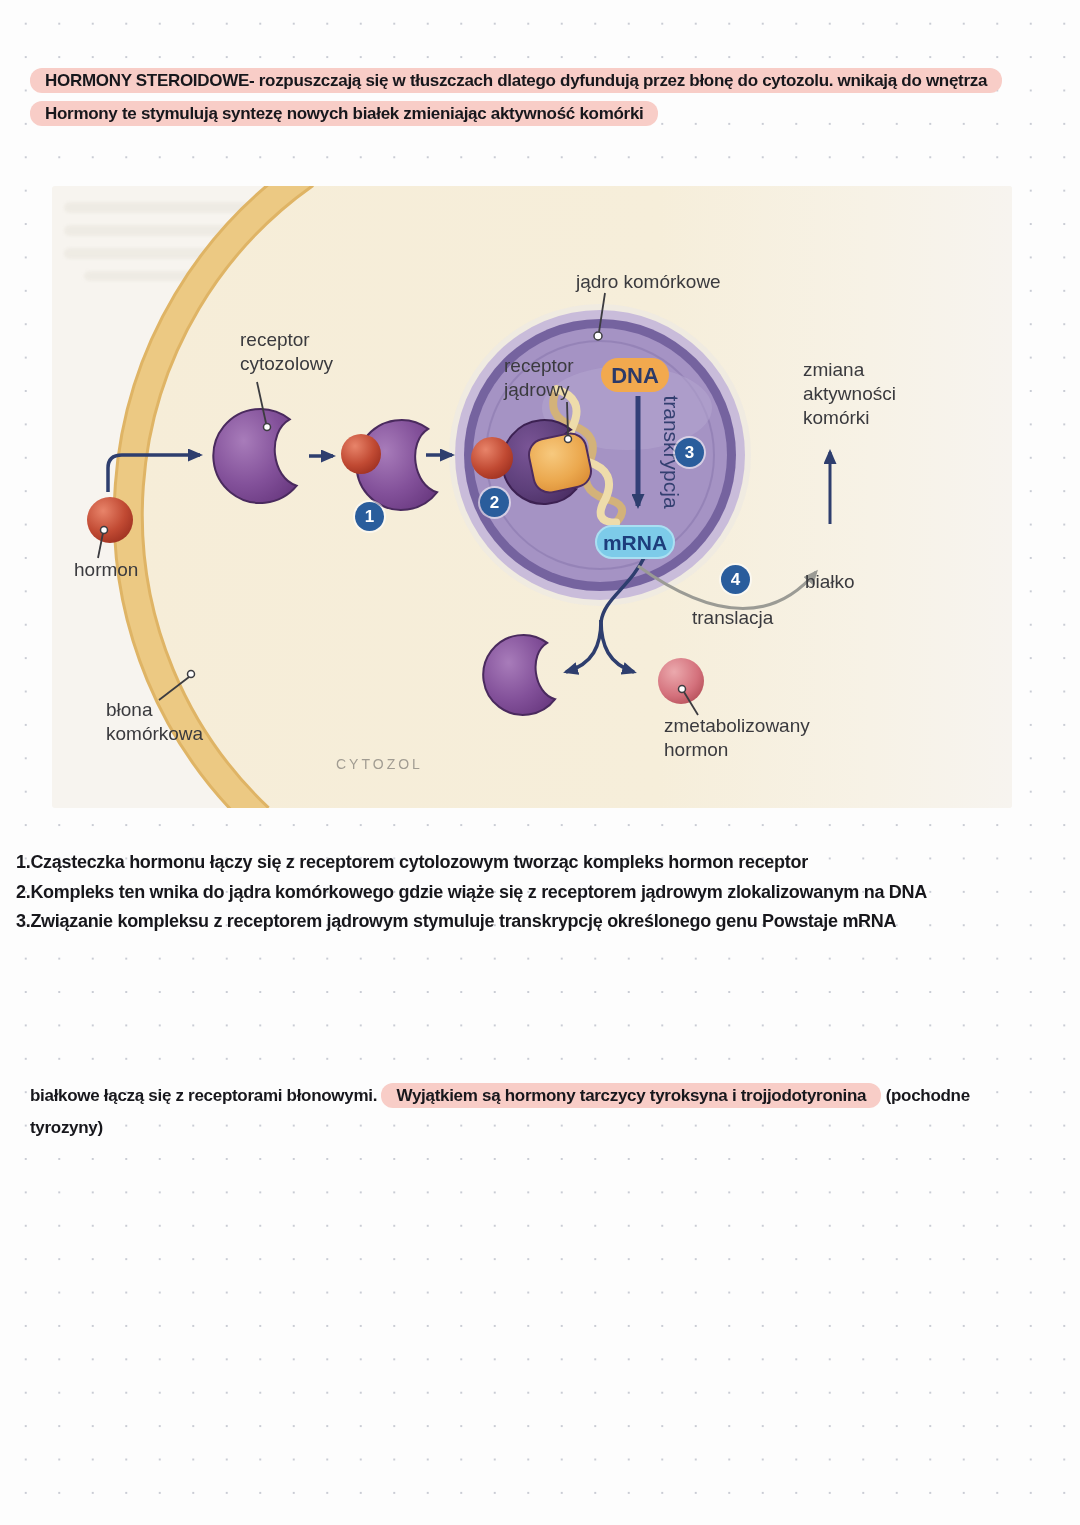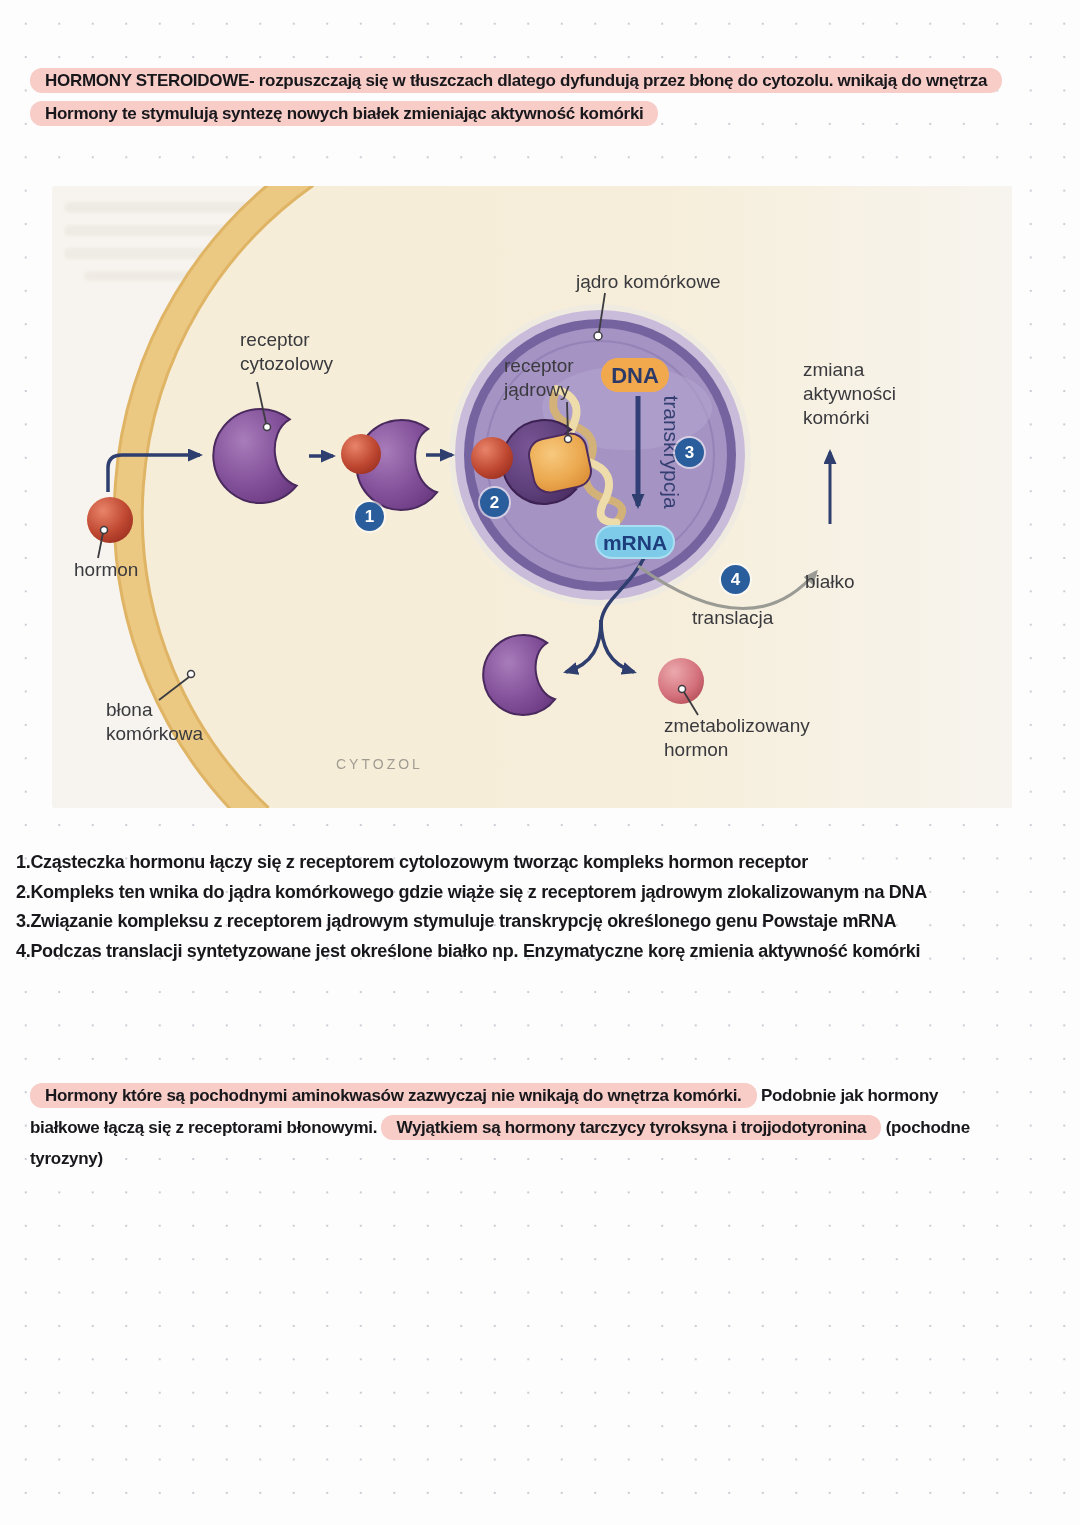--- a/index.html
+++ b/index.html
@@ -221,22 +221,20 @@
     <div class="marker" style="left:303px;top:316px;">1</div>
     <div class="marker" style="left:428px;top:302px;">2</div>
     <div class="marker" style="left:623px;top:252px;">3</div>
     <div class="marker" style="left:669px;top:379px;">4</div>
   </figure>
 
   <div class="steps">
     <div class="step">1.Cząsteczka hormonu łączy się z receptorem cytolozowym tworząc kompleks hormon receptor</div>
     <div class="step">2.Kompleks ten wnika do jądra komórkowego gdzie wiąże się z receptorem jądrowym zlokalizowanym na DNA</div>
     <div class="step">3.Związanie kompleksu z receptorem jądrowym stymuluje transkrypcję określonego genu Powstaje mRNA</div>
-    <div class="step">4.Podczas translacji syntetyzowane jest określone białko np. Enzymatyczne korę zmienia aktywność komórki</div>
   </div>
 
   <div class="para para-bottom">
-    <div class="pline"><span class="hl">Hormony które są pochodnymi aminokwasów zazwyczaj nie wnikają do wnętrza komórki.</span><span> Podobnie jak hormony</span></div>
     <div class="pline"><span>białkowe łączą się z receptorami błonowymi. </span><span class="hl">Wyjątkiem są hormony tarczycy tyroksyna i trojjodotyronina</span><span> (pochodne</span></div>
     <div class="pline"><span>tyrozyny)</span></div>
   </div>
 
 </div>
 
 </body></html>

